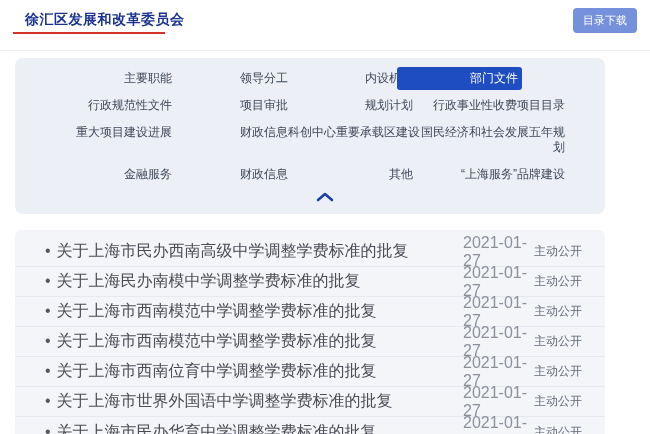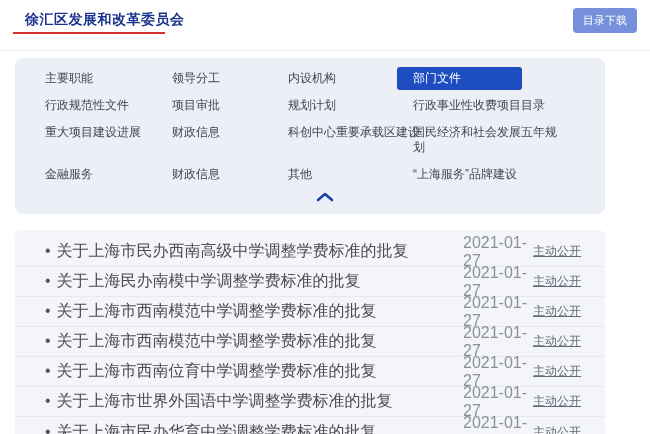--- a/index.html
+++ b/index.html
@@ -51,38 +51,39 @@
     width: 590px;
     background: #edeff7;
     border-radius: 8px;
     padding: 13px 0 5px 30px;
   }
   .menu-grid {
     display: grid;
     grid-template-columns: 127px 116px 125px 1fr;
     row-gap: 12px;
     align-items: start;
+    text-align: right;
   }
   .menu-item {
     font-size: 12px;
     color: #3e4757;
     line-height: 15px;
     white-space: nowrap;
     cursor: pointer;
   }
   .menu-grid > .menu-item:nth-child(4n) {
     white-space: normal;
     max-width: 152px;
     line-height: 15px;
   }
   .menu-item.active {
     background: #1d4dc0;
     color: #ffffff;
     width: 125px;
-    padding: 4px 15px 4px 16px;
+    padding: 4px 4px 4px 16px;
     margin: -4px 0 -4px -16px;
     border-radius: 3px;
     white-space: nowrap;
   }
   .collapse-btn {
     display: block;
     margin: 6px auto 2px auto;
     background: none;
     border: none;
     cursor: pointer;
@@ -123,22 +124,21 @@
   }
   .doc-date {
     width: 70px;
     font-size: 16px;
     color: #8b909b;
   }
   .doc-access {
     width: 50px;
     font-size: 12px;
     color: #636a78;
-    text-align: left;
-    text-decoration: underline;
+    text-align: center;
   }
 </style>
 </head>
 <body>
 
 <div class="header">
   <span class="page-title">徐汇区发展和改革委员会</span>
   <span class="title-underline"></span>
   <button class="download-btn">目录下载</button>
 </div>

